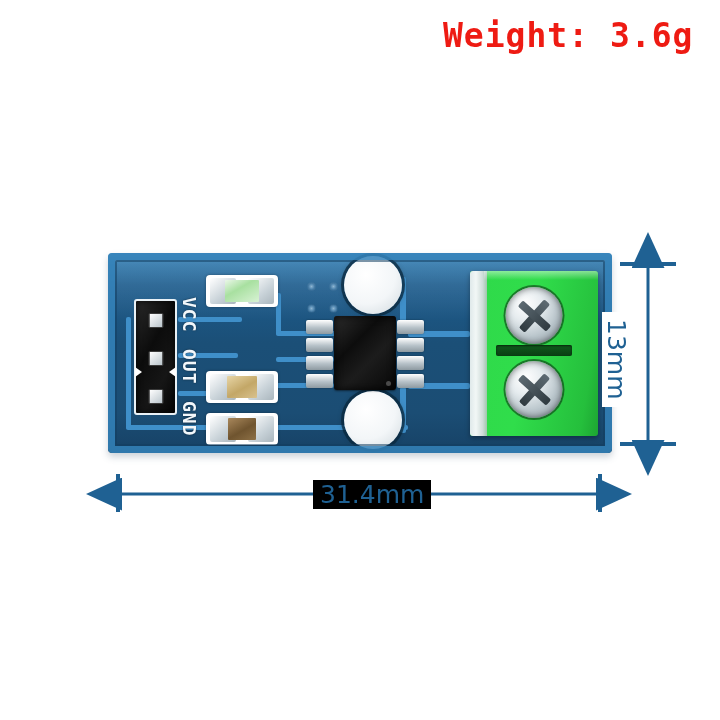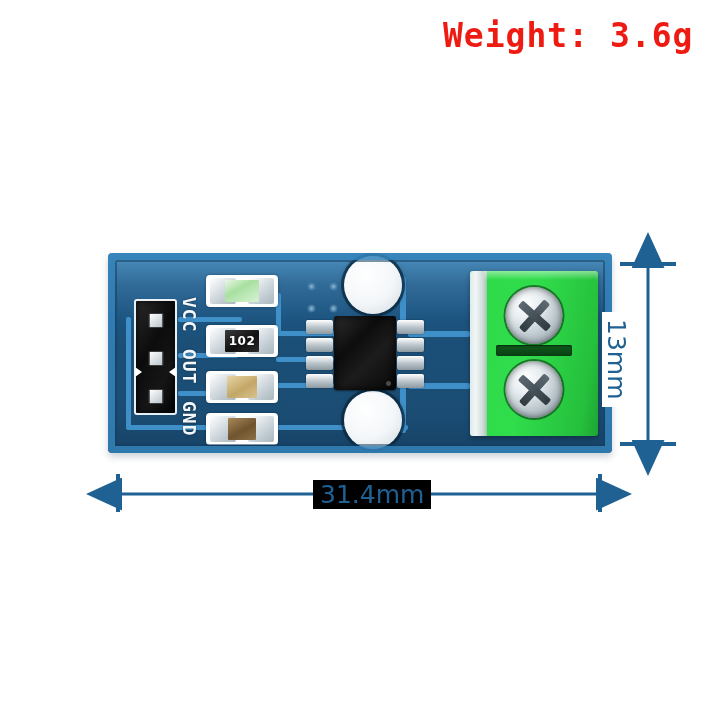--- a/index.html
+++ b/index.html
@@ -289,25 +289,20 @@
     <div class="silk vcc">VCC</div>
     <div class="silk out">OUT</div>
     <div class="silk gnd">GND</div>
 
     <div class="pad-group" style="left:98px;top:22px;width:72px;height:32px;">
       <div class="pad left"></div>
       <div class="pad right"></div>
       <div class="chipbody chip-led"></div>
     </div>
 
-    <div class="pad-group" style="left:98px;top:72px;width:72px;height:32px;">
-      <div class="pad left"></div>
-      <div class="pad right"></div>
-      <div class="chipbody chip-res">102</div>
-    </div>
 
     <div class="pad-group" style="left:98px;top:118px;width:72px;height:32px;">
       <div class="pad left"></div>
       <div class="pad right"></div>
       <div class="chipbody chip-tan"></div>
     </div>
 
     <div class="pad-group" style="left:98px;top:160px;width:72px;height:32px;">
       <div class="pad left"></div>
       <div class="pad right"></div>

